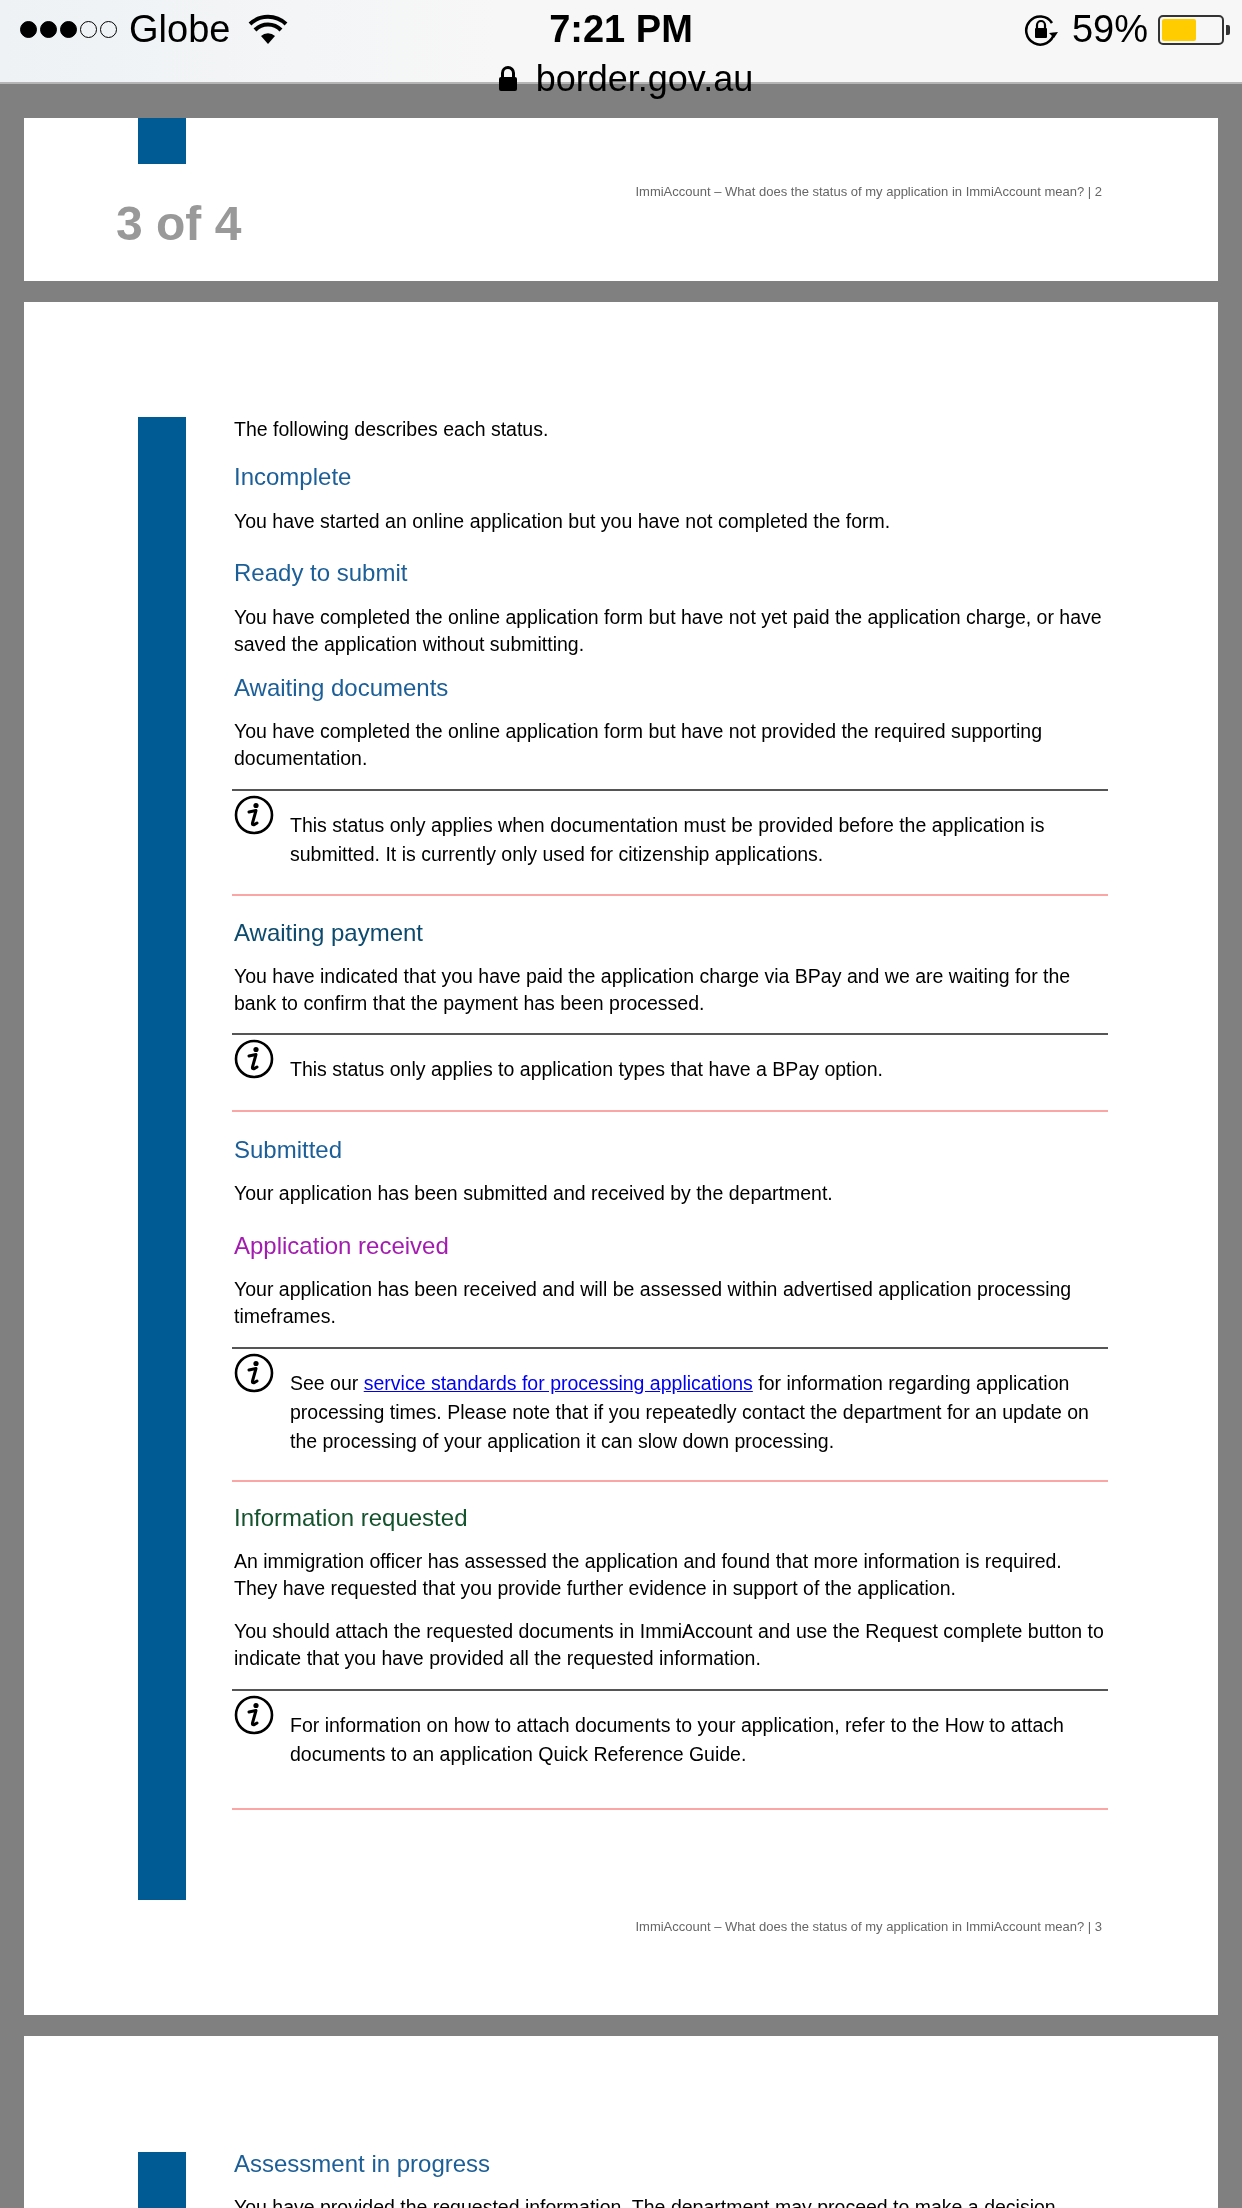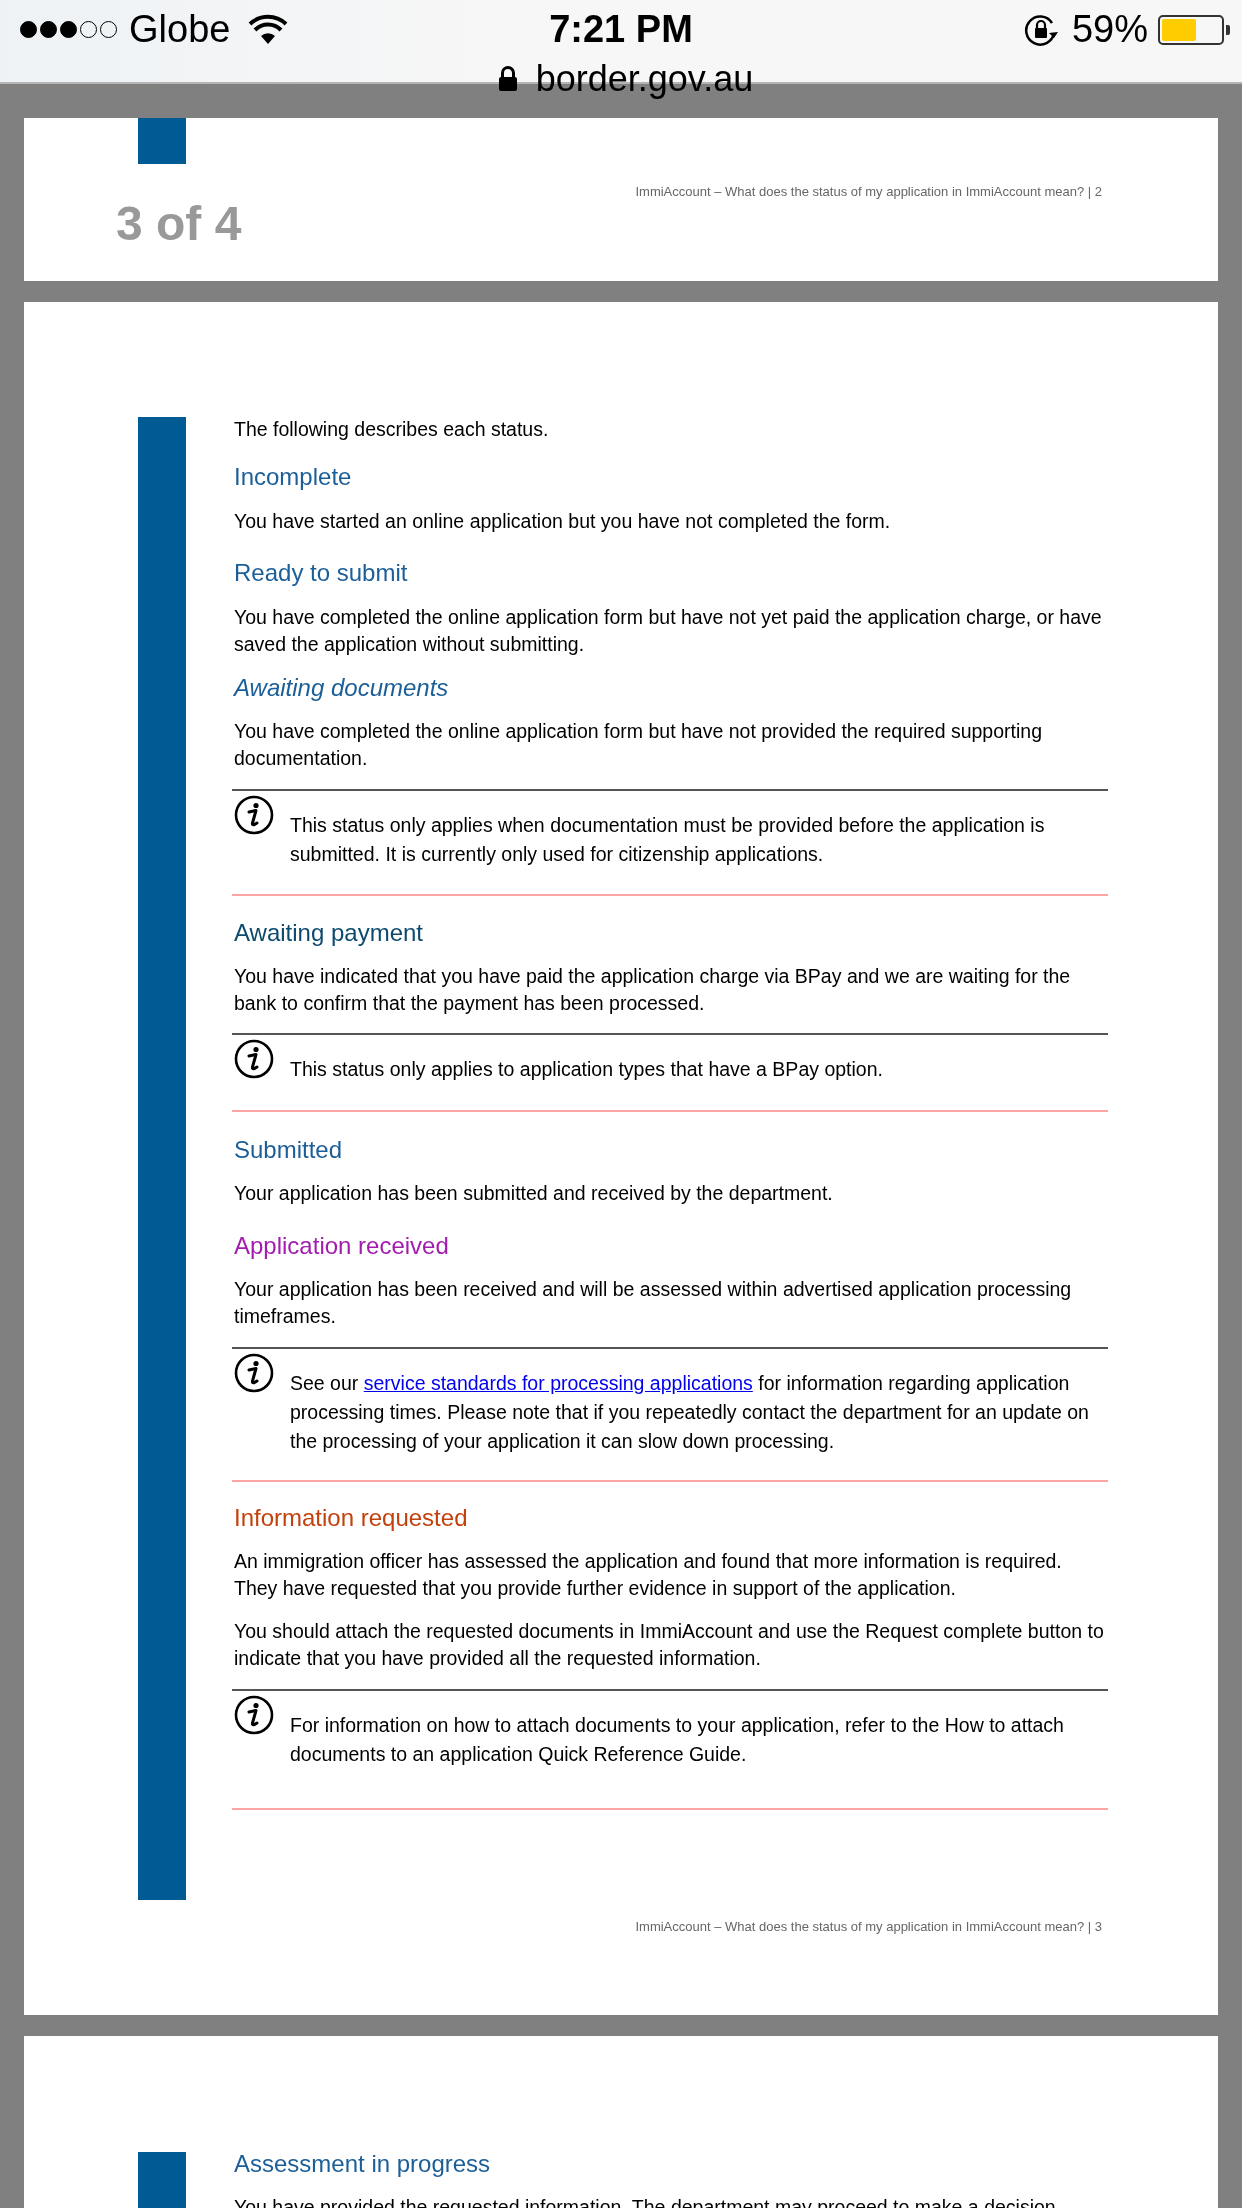--- a/index.html
+++ b/index.html
@@ -90,21 +90,21 @@
 
   <div class="content" style="top:0;">
     <div class="blk intro" style="top:114px;">The following describes each status.</div>
 
     <div class="blk h" style="top: 161px; color: rgb(28, 95, 152);">Incomplete</div>
     <div class="blk p" style="top:206px;">You have started an online application but you have not completed the form.</div>
 
     <div class="blk h" style="top: 257px; color: rgb(28, 95, 152);">Ready to submit</div>
     <div class="blk p" style="top:302px;">You have completed the online application form but have not yet paid the application charge, or have saved the application without submitting.</div>
 
-    <div class="blk h" style="top: 372px; color: rgb(28, 95, 152); font-style: italic;">Awaiting documents</div>
+    <div class="blk h" style="top: 372px; color: rgb(28, 95, 152);">Awaiting documents</div>
     <div class="blk p" style="top:416px;">You have completed the online application form but have not provided the required supporting documentation.</div>
 
     <div class="callout" style="top:487px;height:107px;">
       <svg class="ico" viewBox="0 0 40 40">
         <circle cx="20" cy="20" r="18" stroke="#000" stroke-width="2.6" fill="none"></circle>
         <circle cx="22" cy="10.5" r="2.6" fill="#000"></circle>
         <path d="M15 17 L22 15.5 L18.5 28 Q18 30.5 20.5 29.5 L23 28" stroke="#000" stroke-width="3" fill="none" stroke-linejoin="round" stroke-linecap="round"></path>
       </svg>
       <div class="txt" style="top:20px;">This status only applies when documentation must be provided before the application is submitted. It is currently only used for citizenship applications.</div>
     </div>
@@ -129,21 +129,21 @@
 
     <div class="callout" style="top:1045px;height:135px;">
       <svg class="ico" viewBox="0 0 40 40">
         <circle cx="20" cy="20" r="18" stroke="#000" stroke-width="2.6" fill="none"></circle>
         <circle cx="22" cy="10.5" r="2.6" fill="#000"></circle>
         <path d="M15 17 L22 15.5 L18.5 28 Q18 30.5 20.5 29.5 L23 28" stroke="#000" stroke-width="3" fill="none" stroke-linejoin="round" stroke-linecap="round"></path>
       </svg>
       <div class="txt" style="top:20px;"><span>See our </span><a class="lnk" href="#">service standards for processing applications</a><span> for information regarding application processing times. Please note that if you repeatedly contact the department for an update on the processing of your application it can slow down processing.</span></div>
     </div>
 
-    <div class="blk h" style="top: 1202px; color: #c2410c;">Information requested</div>
+    <div class="blk h" style="top: 1202px; color: #14532d;">Information requested</div>
     <div class="blk p" style="top:1246px;">An immigration officer has assessed the application and found that more information is required. They have requested that you provide further evidence in support of the application.</div>
     <div class="blk p" style="top:1316px;"><span>You should attach the requested documents in ImmiAccount and use the </span><b>Request complete</b><span> button to indicate that you have provided all the requested information.</span></div>
 
     <div class="callout" style="top:1387px;height:121px;">
       <svg class="ico" viewBox="0 0 40 40">
         <circle cx="20" cy="20" r="18" stroke="#000" stroke-width="2.6" fill="none"></circle>
         <circle cx="22" cy="10.5" r="2.6" fill="#000"></circle>
         <path d="M15 17 L22 15.5 L18.5 28 Q18 30.5 20.5 29.5 L23 28" stroke="#000" stroke-width="3" fill="none" stroke-linejoin="round" stroke-linecap="round"></path>
       </svg>
       <div class="txt" style="top:20px;"><span>For information on how to attach documents to your application, refer to the </span><b>How to attach documents to an application</b><span> Quick Reference Guide.</span></div>

